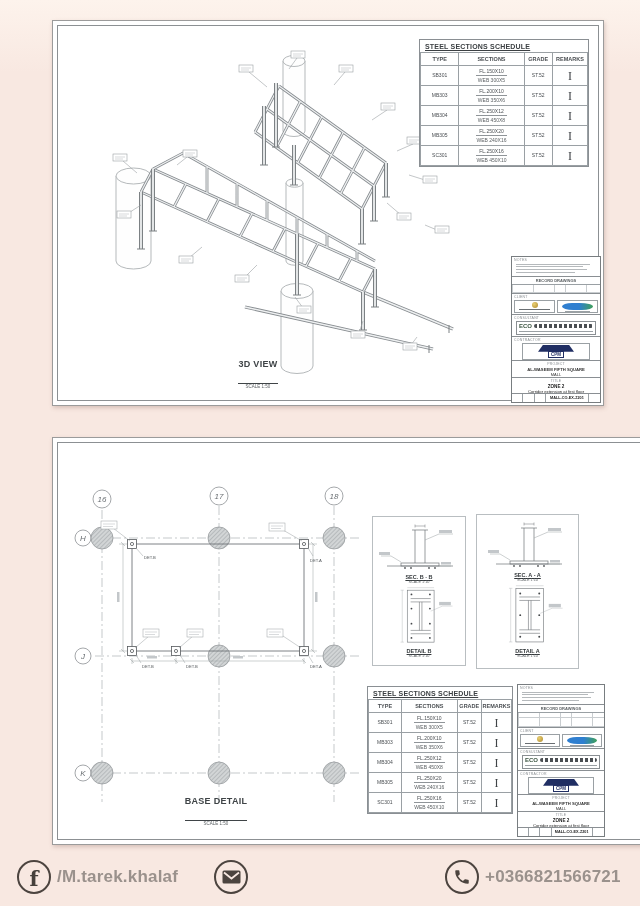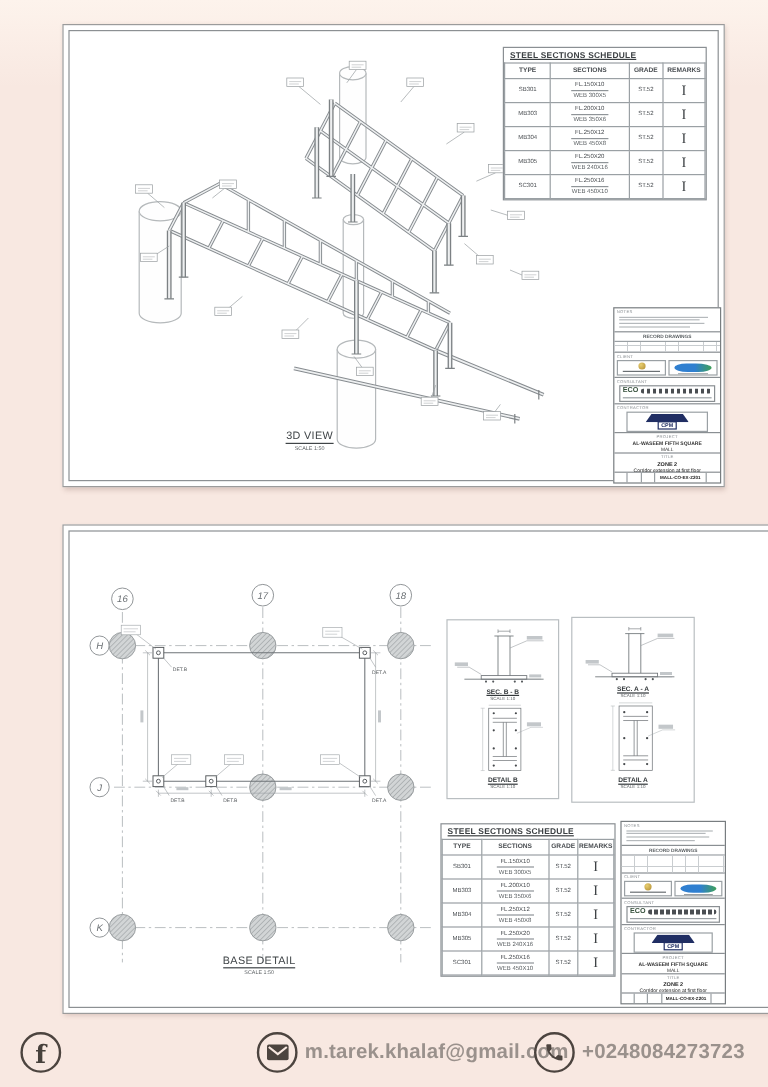--- a/index.html
+++ b/index.html
@@ -11,22 +11,22 @@
   
   .sheet { position:absolute; background:#fff; border:1px solid #9b9b9b;
            box-shadow:1px 2px 4px rgba(120,80,70,.25); }
   .sheet1 { left:52px; top:20px; width:552px; height:386px; }
   .sheet2 { left:52px; top:437px; width:628px; height:408px; }
   .frame { position:absolute; inset:4px; border:1px solid #8c9093; }
   .dwg-svg { position:absolute; left:4px; top:4px; }
 
   
   .viewcap { position:absolute; text-align:center; color:#3f4447; }
-  .viewcap .vc1 { font-size:9px; font-weight:normal; letter-spacing:.3px;
-                  border-bottom:1px solid #3f4447; display:inline-block; padding-bottom:1px; }
+  .viewcap .vc1 { font-size:9px; font-weight:bold; letter-spacing:.3px;
+                  border-bottom:1px solid #3f4447; display:inline-block; padding-bottom:14px; }
   .viewcap .vc2 { font-size:4.5px; color:#5a5f62; }
 
   
   .sched { position:absolute; background:#fff; border:1px solid #8a8f93; }
   .sched-title { font-size:7px; font-weight:bold; color:#3c4043; text-decoration:underline;
                  padding:3px 0 2px 5px; letter-spacing:.2px; }
   .sched table { border-collapse:collapse; width:100%; table-layout:fixed; }
   .sched th, .sched td { border:1px solid #9aa0a4; text-align:center; color:#4a4e52;
                          overflow:hidden; line-height:1.25; }
   .sched th { font-size:5.5px; font-weight:700; height:13px; }
@@ -659,33 +659,33 @@
         <div class="nc"></div>
       </div>
     </div>
   </div>
 
   <div class="footer">
     <div class="fitem f-fb">
       <div class="circle">
           <span class="fglyph">f</span>
         </div>
+      <span class="ftext">/M.tarek.khalaf</span>
     </div>
     <div class="fitem f-mail">
       <div class="circle">
         <svg width="19" height="14" viewBox="0 0 19 14">
           <rect x="0.5" y="0.5" width="18" height="13" rx="1.5" fill="#4c443f"></rect>
           <polyline points="2,2.5 9.5,8.5 17,2.5" fill="none" stroke="#f8e8e1" stroke-width="1.8"></polyline>
         </svg>
       </div>
-      <span class="ftext">m.tarek.khalaf@gmail.com</span>
     </div>
     <div class="fitem f-phone">
       <div class="circle">
         <svg width="18" height="18" viewBox="0 0 24 24">
           <path fill="#4c443f" d="M6.62,10.79a15.05,15.05,0,0,0,6.59,6.59l2.2-2.2a1,1,0,0,1,1-.25,11.36,11.36,0,0,0,3.57.57,1,1,0,0,1,1,1V20a1,1,0,0,1-1,1A17,17,0,0,1,3,4,1,1,0,0,1,4,3H7.5a1,1,0,0,1,1,1,11.36,11.36,0,0,0,.57,3.57,1,1,0,0,1-.25,1Z"></path>
         </svg>
       </div>
-      <span class="ftext">+0248084273723</span>
+      <span class="ftext">+0366821566721</span>
     </div>
   </div>
 
 </div>
 
 </body></html>

